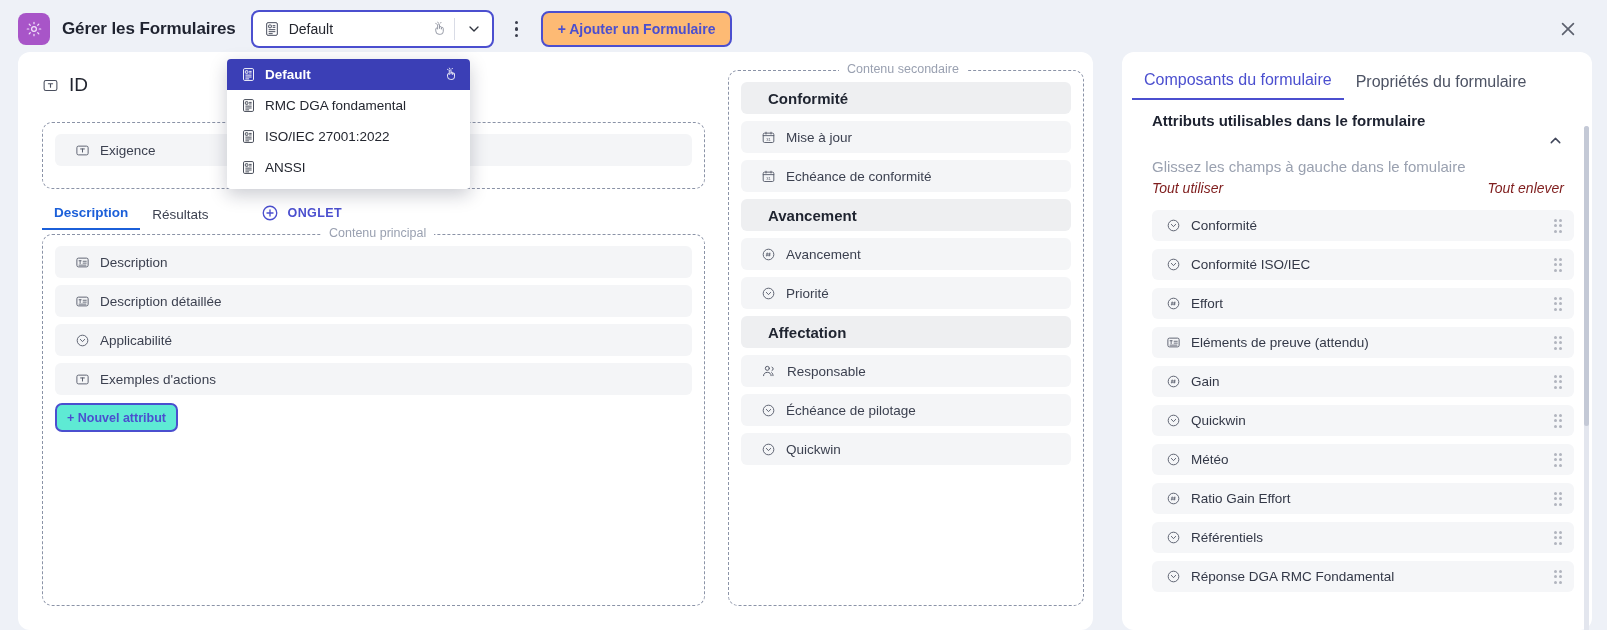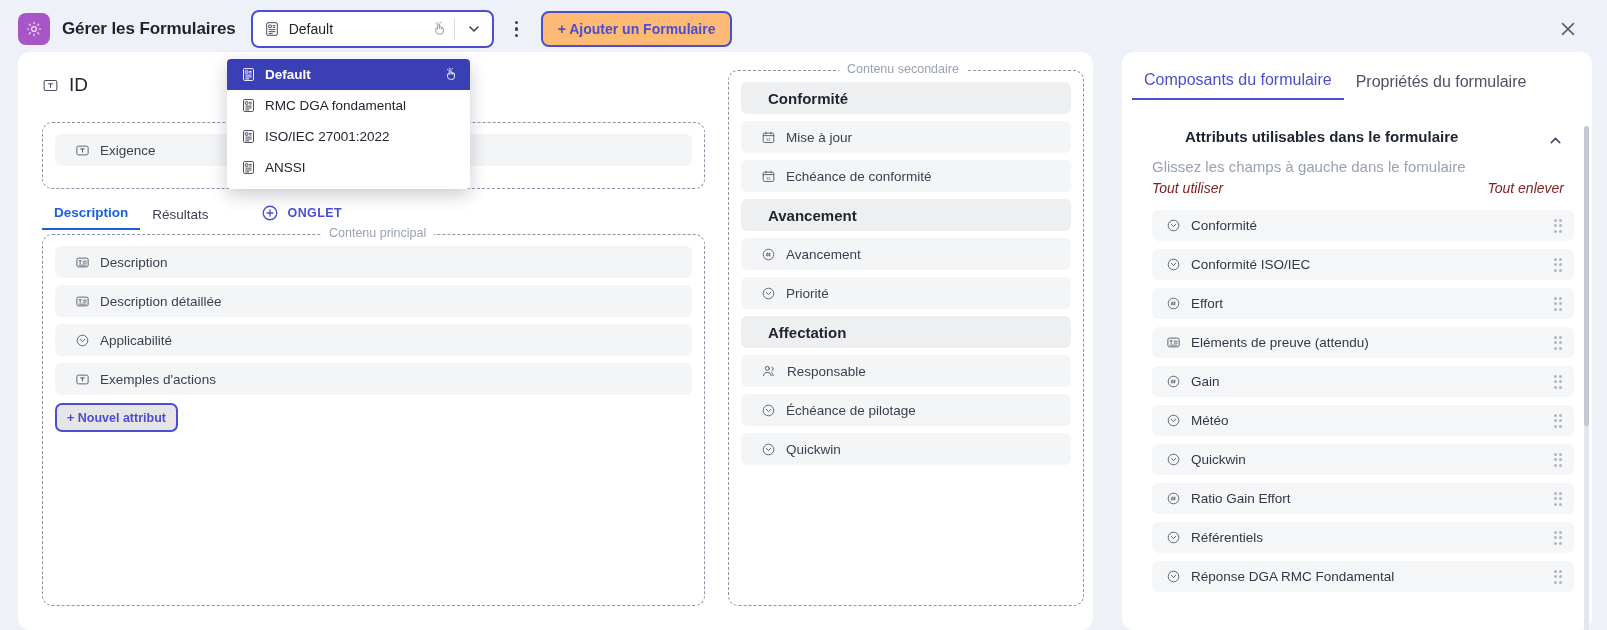--- a/index.html
+++ b/index.html
@@ -127,38 +127,38 @@
   .tab.active { color: #1b5fd9; font-weight: 600; border-bottom: 2.5px solid #1b5fd9; }
   .onglet {
     display: flex; align-items: center; gap: 9px; margin-left: 40px;
     padding-bottom: 8px; color: #4b4fcf; font-size: 12.5px;
     font-weight: 600; letter-spacing: .4px; cursor: pointer;
   }
   .new-attr {
     display: inline-flex; align-items: center; height: 29px;
     border: 2px solid #4b4fcf; border-radius: 7px; color: #4b4fcf;
     font-size: 12.5px; font-weight: 700; padding: 0 10px;
-    margin: 8px 0 0 12px; background: #e5e5e5; cursor: pointer;
+    margin: 8px 0 0 12px; background: #5eead4; cursor: pointer;
     font-family: "Liberation Sans", sans-serif;
   }
   .inner-pad { position: absolute; left: 0; top: 11px; right: 0; }
 
   
   .rtabs {
     position: absolute; left: 10px; top: 14px; right: 10px;
     display: flex; gap: 0; align-items: flex-end; height: 34px;
   }
   .rtab {
     font-size: 16px; color: #4d5364; padding: 0 12px 9px 12px; cursor: pointer;
     white-space: nowrap;
   }
   .rtab.active { color: #4b4fcf; border-bottom: 2.5px solid #4b4fcf; }
   .sec-title {
-    position: absolute; left: 30px; top: 76px; font-size: 15px;
-    font-weight: 700; color: #1d2230; margin-left: 33px;
+    position: absolute; left: 30px; top: 60px; font-size: 15px;
+    font-weight: 700; color: #1d2230;
   }
   .sec-chev { position: absolute; right: 28px; top: 80px; cursor: pointer; }
   .sec-hint {
     position: absolute; left: 30px; top: 106px; font-size: 15px; color: #9aa1b0;
   }
   .acts {
     position: absolute; left: 30px; right: 28px; top: 128px;
     display: flex; justify-content: space-between; font-size: 14px;
   }
   .acts a { color: #7f1d1d; text-decoration: none; cursor: pointer; font-style: italic; }
@@ -516,38 +516,38 @@
             <i></i>
           </span>
       </div>
       <div class="attr-row">
         <span>
             <svg width="15" height="15" viewBox="0 0 24 24" fill="none" stroke="#585d6c" stroke-width="1.5">
               <circle cx="12" cy="12" r="8.5"></circle>
               <path d="M8.6 10.2l3.4 3.6 3.4-3.6" stroke-linecap="round" stroke-linejoin="round"></path>
             </svg>
           </span>
+        <span class="nm">Quickwin</span>
+        <span class="grip">
+            <i></i>
+            <i></i>
+            <i></i>
+            <i></i>
+            <i></i>
+            <i></i>
+          </span>
+      </div>
+      <div class="attr-row">
+        <span>
+            <svg width="15" height="15" viewBox="0 0 24 24" fill="none" stroke="#585d6c" stroke-width="1.5">
+              <circle cx="12" cy="12" r="8.5"></circle>
+              <path d="M8.6 10.2l3.4 3.6 3.4-3.6" stroke-linecap="round" stroke-linejoin="round"></path>
+            </svg>
+          </span>
         <span class="nm">Météo</span>
-        <span class="grip">
-            <i></i>
-            <i></i>
-            <i></i>
-            <i></i>
-            <i></i>
-            <i></i>
-          </span>
-      </div>
-      <div class="attr-row">
-        <span>
-            <svg width="15" height="15" viewBox="0 0 24 24" fill="none" stroke="#585d6c" stroke-width="1.5">
-              <circle cx="12" cy="12" r="8.5"></circle>
-              <path d="M8.6 10.2l3.4 3.6 3.4-3.6" stroke-linecap="round" stroke-linejoin="round"></path>
-            </svg>
-          </span>
-        <span class="nm">Quickwin</span>
         <span class="grip">
             <i></i>
             <i></i>
             <i></i>
             <i></i>
             <i></i>
             <i></i>
           </span>
       </div>
       <div class="attr-row">

